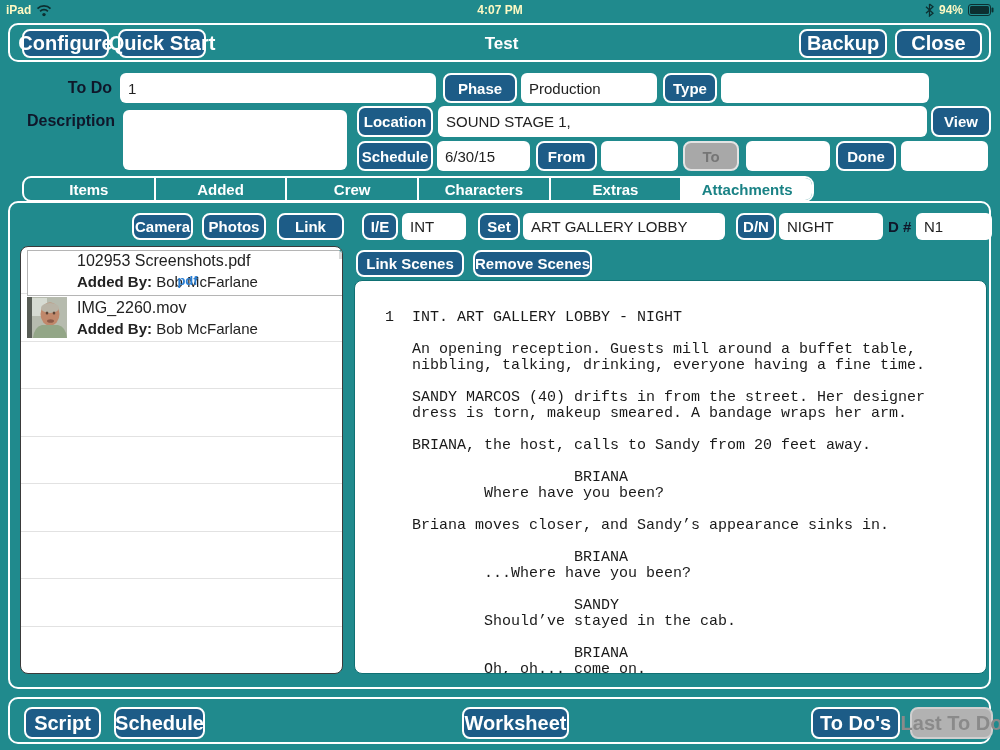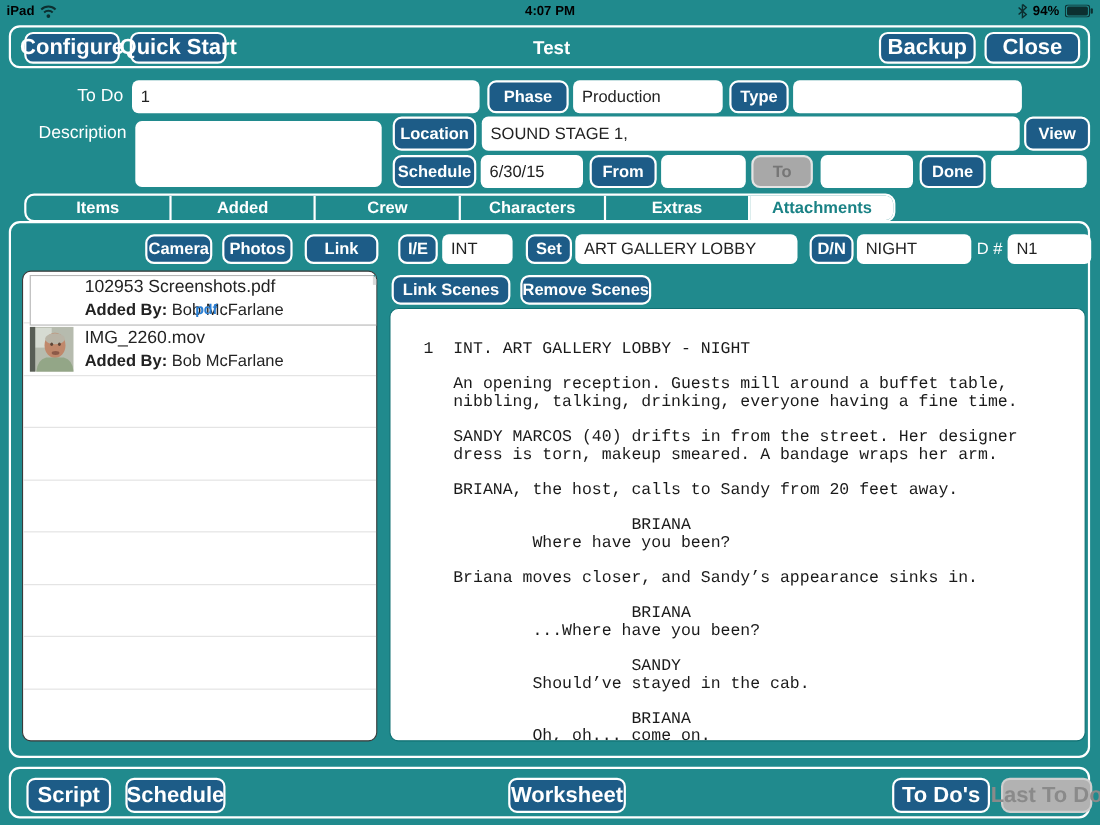--- a/index.html
+++ b/index.html
@@ -2,40 +2,40 @@
 <html><head>
 <meta charset="utf-8">
 <style>
   * { margin:0; padding:0; box-sizing:border-box; }
   html,body { width:1000px; height:750px; }
   body { font-family:"Liberation Sans", sans-serif; background:#208a8d; position:relative; overflow:hidden; }
 
   .abs { position:absolute; }
 
   
-  .statusbar { left:0; top:0; width:1000px; height:20px; color:#000000; font-size:12px; }
+  .statusbar { left:0; top:0; width:1000px; height:20px; color:#fef9c3; font-size:12px; }
   .sb-left { left:6px; top:3px; display:flex; align-items:center; gap:5px; font-weight:bold; }
   .sb-time { left:0; top:3px; width:1000px; text-align:center; font-weight:bold; }
   .sb-right { right:6px; top:3px; display:flex; align-items:center; gap:5px; font-weight:bold; }
 
   
   .panel { border:2px solid #fff; border-radius:10px; }
   .btn {
     background:#1d5c87; border:2px solid #fff; border-radius:8px; color:#fff;
     font-weight:bold; font-size:15px; display:flex; align-items:center; justify-content:center;
     cursor:pointer; white-space:nowrap;
   }
   .btn.big { font-size:20px; }
   .btn.gray { background:#a8a8a8; color:#767676; border-color:#e4e4e4; cursor:default; }
   .btn.lightgray { background:#b2b2b2; color:#8a8a8a; border-color:#cfcfcf; cursor:default; }
   .inp {
     background:#fff; border:none; border-radius:6px; font-size:15px; color:#222;
     padding:0 8px; font-family:"Liberation Sans", sans-serif;
   }
-  .lbl { color:#ffffff; font-size:16px; font-weight:normal; display:flex; align-items:center;text-align:right; }
+  .lbl { color:#0f172a; font-size:16px; font-weight:bold; display:flex; align-items:center;text-align:right; }
   .lbl.right { justify-content:flex-end; }
 
   
   .tabstrip { left:22px; top:176px; width:792px; height:26px; display:flex;
     border:2px solid #fff; border-radius:9px; overflow:hidden; }
   .tab { flex:1; display:flex; align-items:center; justify-content:center;
     color:#fff; font-size:15px; font-weight:bold; border-right:2px solid #fff; cursor:pointer; }
   .tab:last-child { border-right:none; }
   .tab.active { background:#fff; color:#1a8285; }
 

